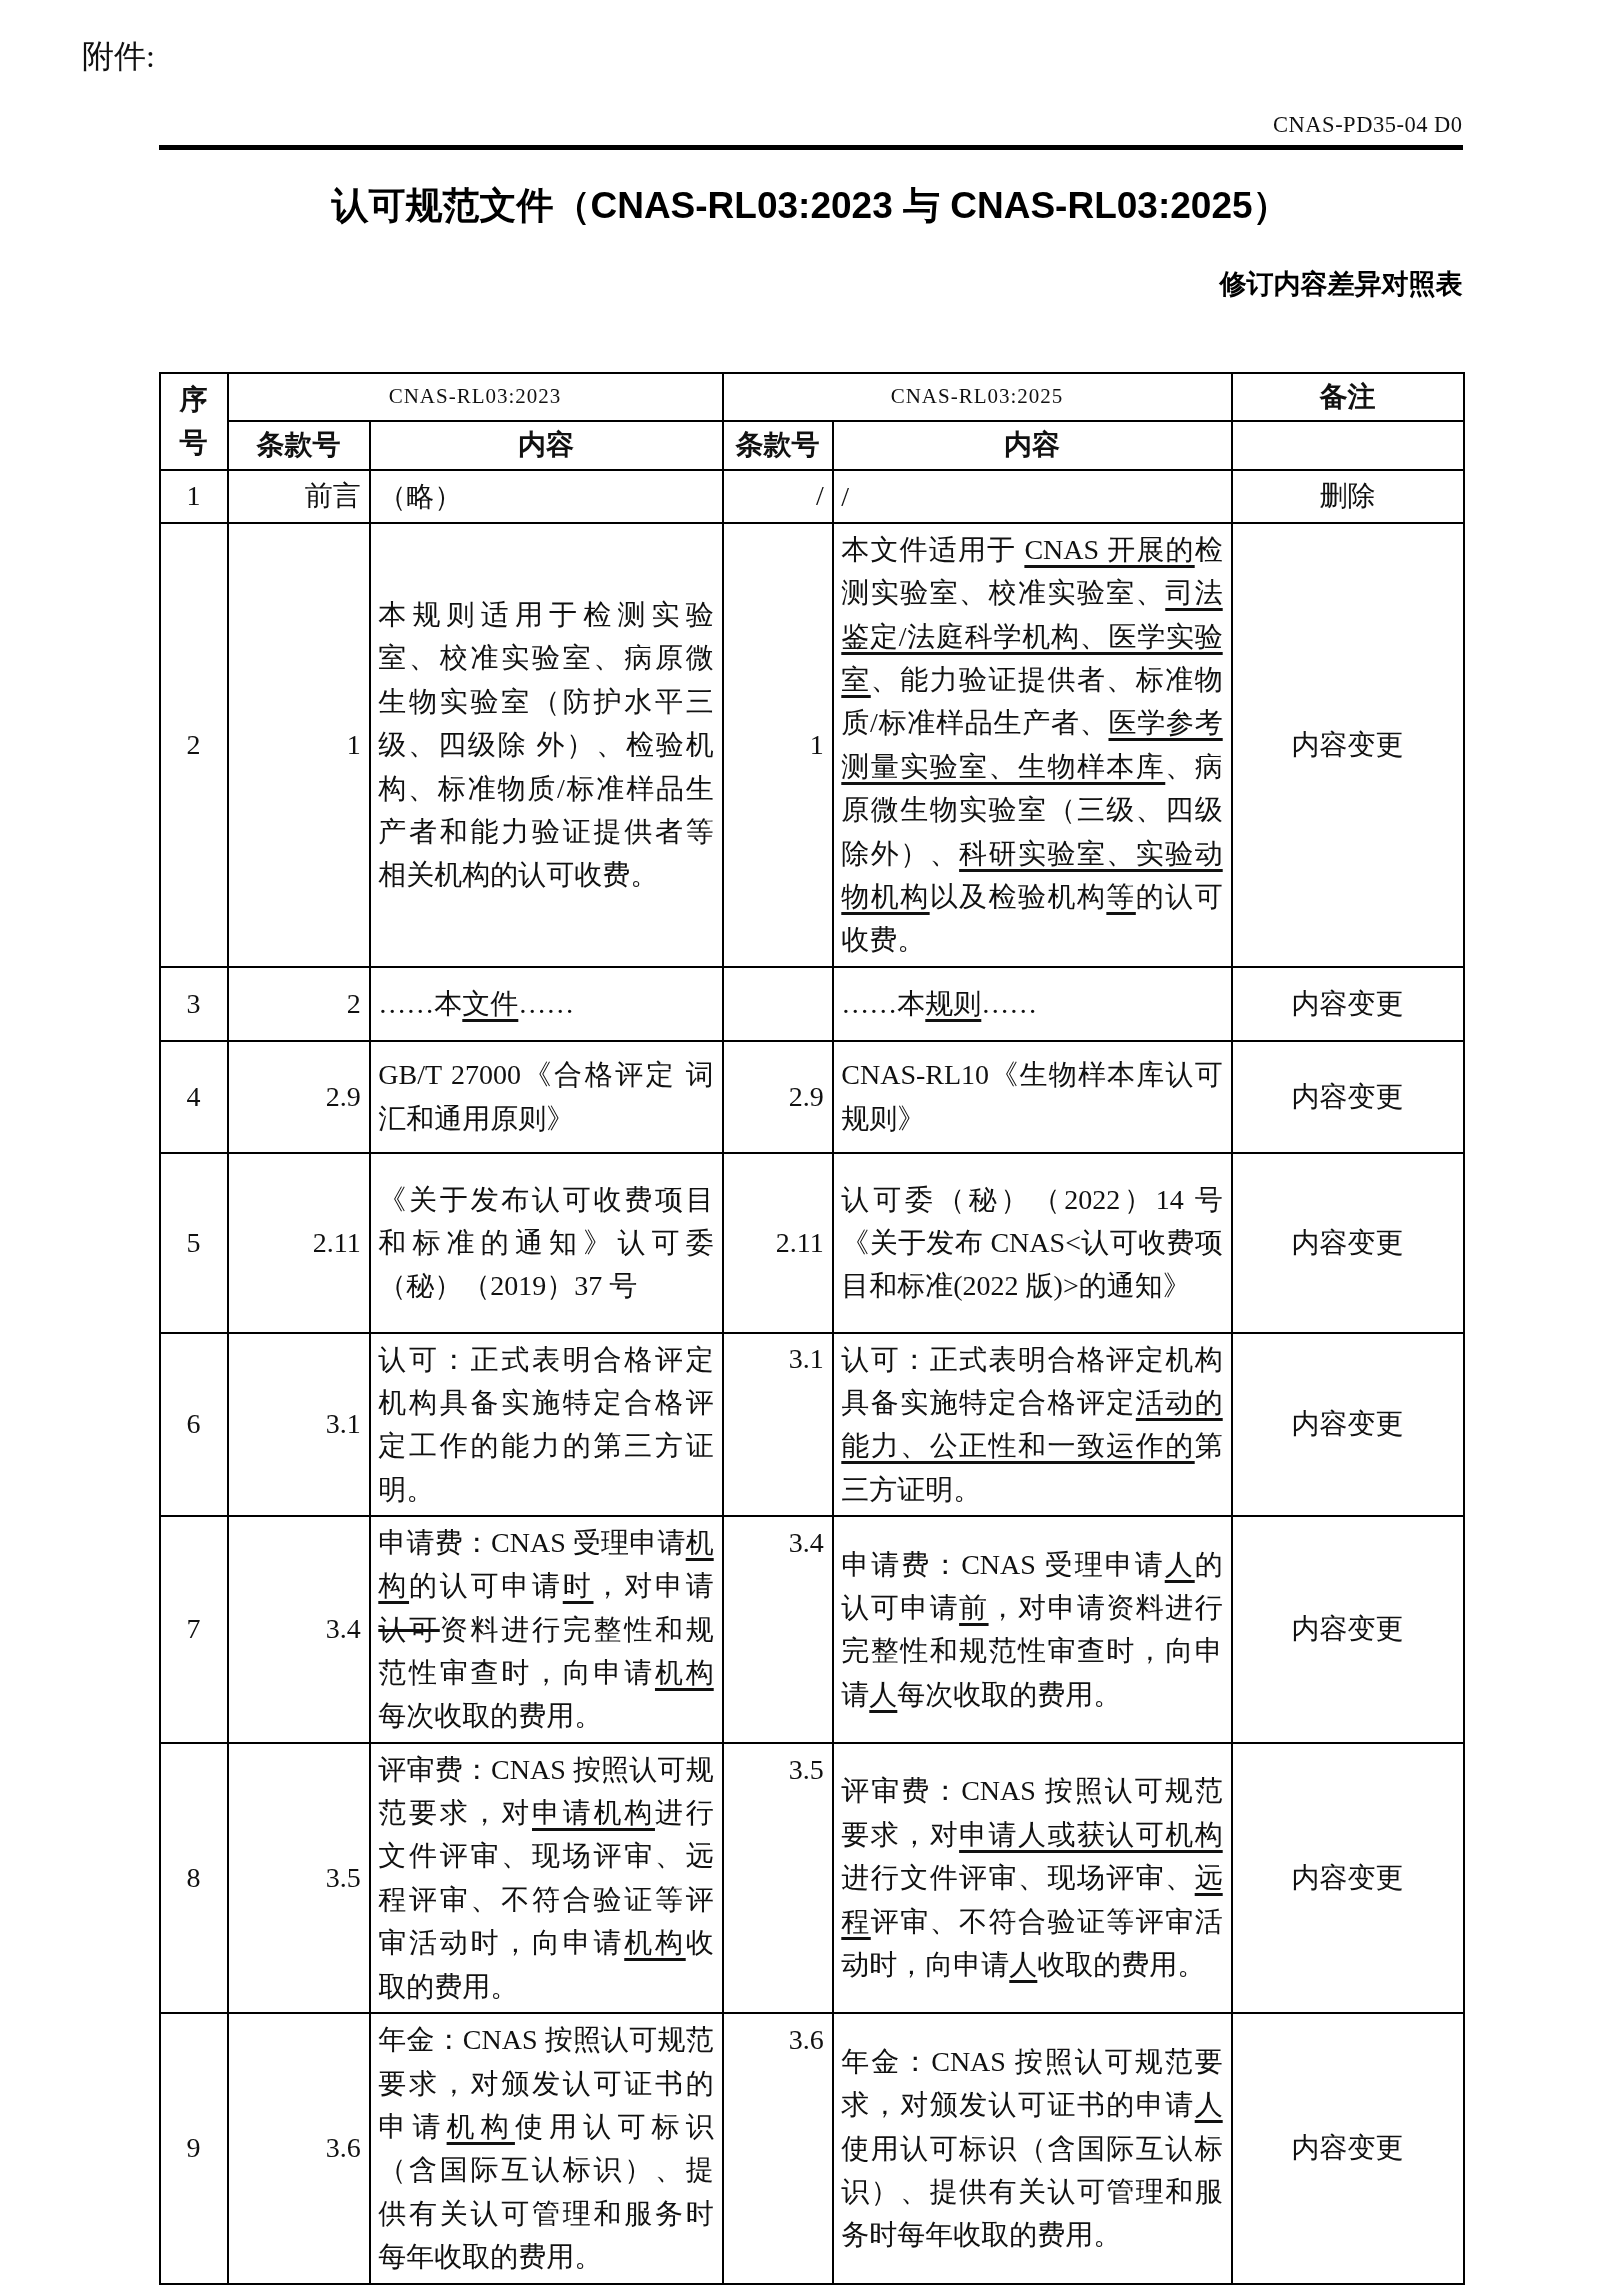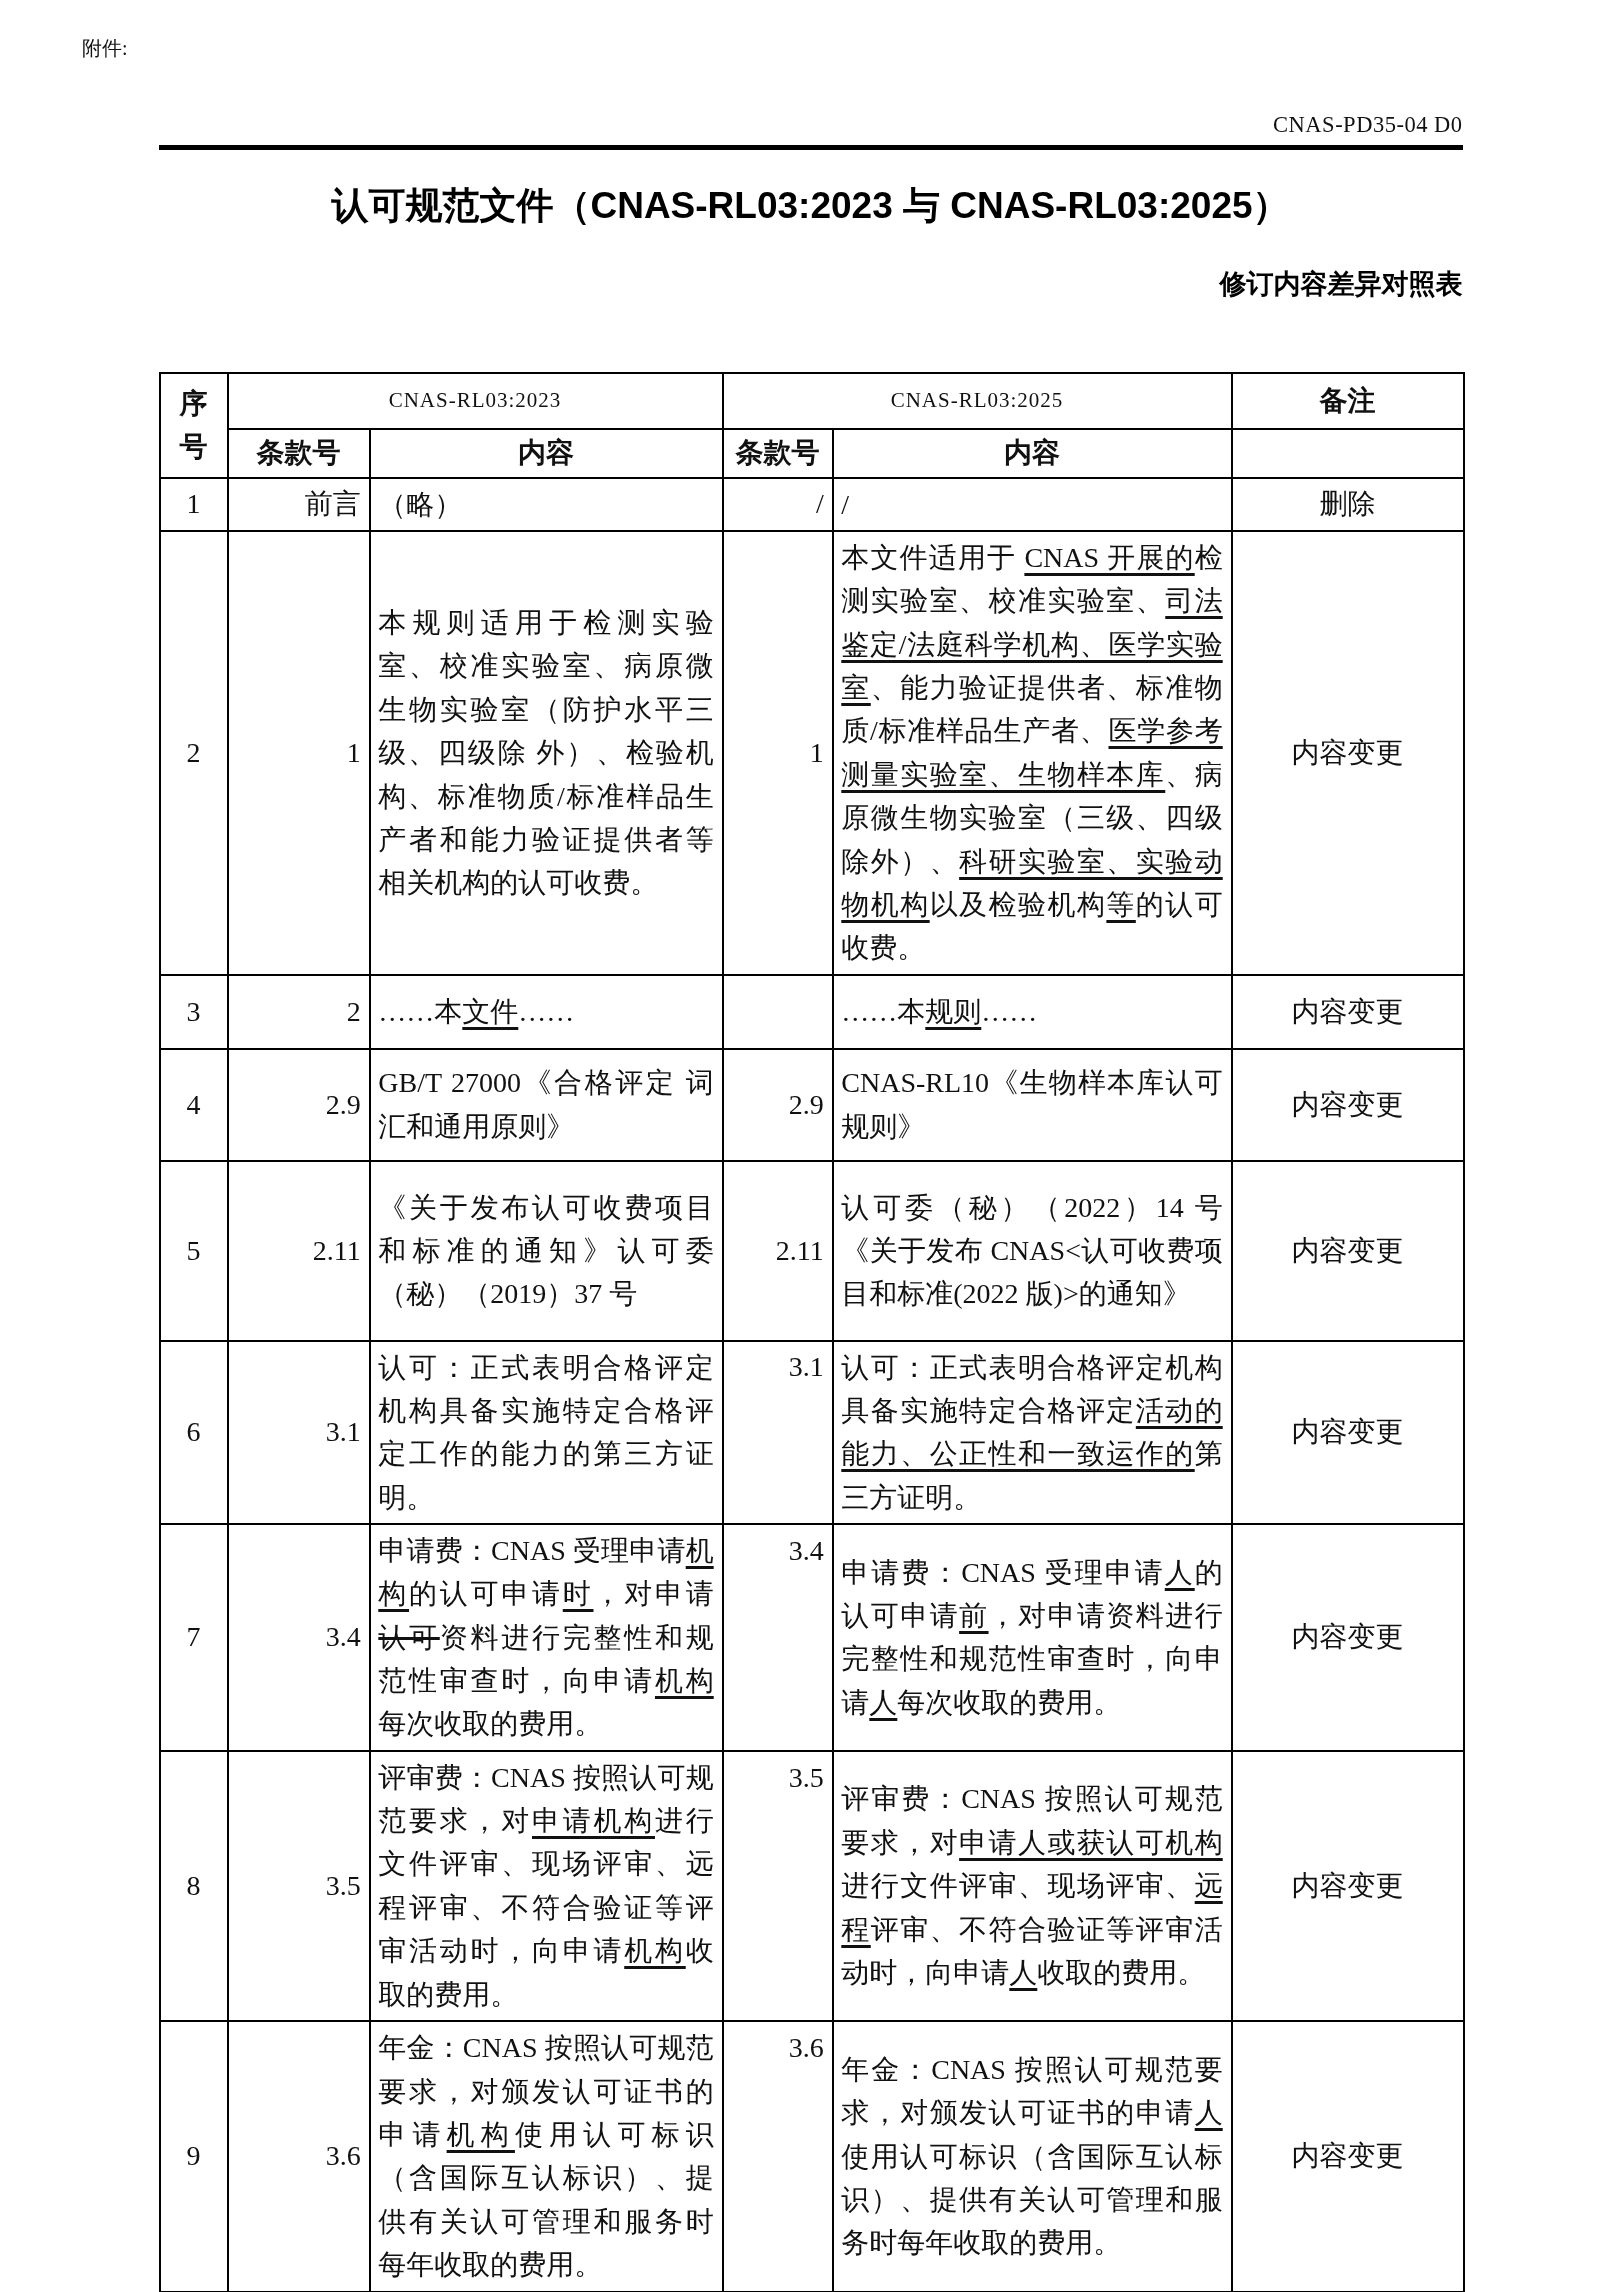--- a/index.html
+++ b/index.html
@@ -3,21 +3,21 @@
 <meta charset="utf-8">
 <style>
   html,body{margin:0;padding:0;background:#ffffff;}
   body{
     width:1621px;height:2293px;position:relative;
     font-family:"Liberation Serif","DejaVu Serif",serif;
     color:#111;
   }
   .attachment{
     position:absolute;left:82px;top:35px;
-    font-size:20px;
+    font-size:32px;
   }
   .content{width:1304px;margin:0 auto;position:relative;}
   .doc-code{
     padding-top:114px;text-align:right;
     font-size:22.5px;letter-spacing:0.5px;line-height:1;
   }
   .top-rule{margin-top:8.8px;height:4.9px;background:#000;}
   .title{
     margin:33px 0 0 0;text-align:center;
     font-family:"Liberation Sans","DejaVu Sans",sans-serif;
@@ -32,21 +32,21 @@
     margin-top:71px;width:1304px;table-layout:fixed;
     border-collapse:collapse;border:2.9px solid #000;
   }
   table.diff td{
     border:2px solid #000;box-sizing:border-box;
     font-size:28px;vertical-align:middle;padding:3.9px 7.8px;
     color:#111;
   }
   thead td{text-align:center;font-weight:bold;padding:2px 3.9px;}
   thead td.code{font-weight:normal;letter-spacing:1px;font-size:21px;}
-  thead tr.h1{height:56px;}
+  thead tr.h1{height:48px;}
   thead tr.h2{height:49px;padding-left:23px;}
   thead tr.h2 td{border-bottom:2.9px solid #000;}
   .vert{display:inline-block;width:1.05em;line-height:1.55;word-break:break-all;text-align:center;}
   .c-seq{text-align:center;}
   .c-clause{text-align:right;padding-left:11.8px;}
   .c-content{
     text-align:justify;line-height:1.55;padding:9.8px 14.7px;
   }
   .c-remark{text-align:center;}
   .vtop{vertical-align:top !important;padding-top:9.8px !important;}

